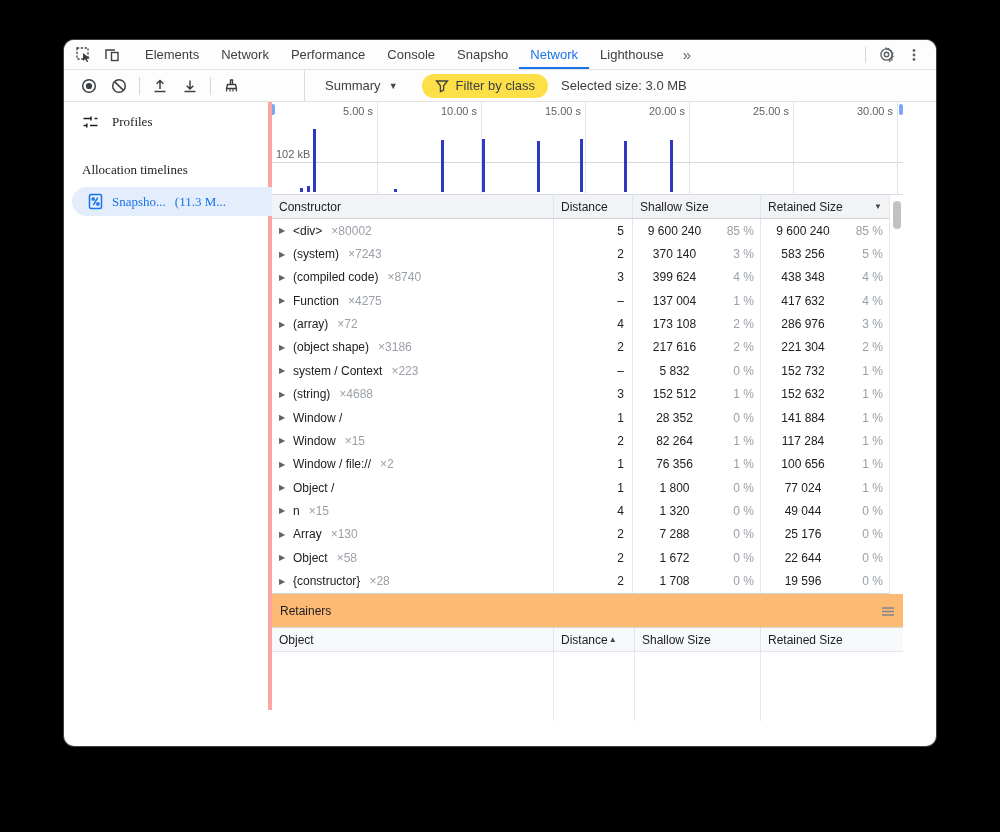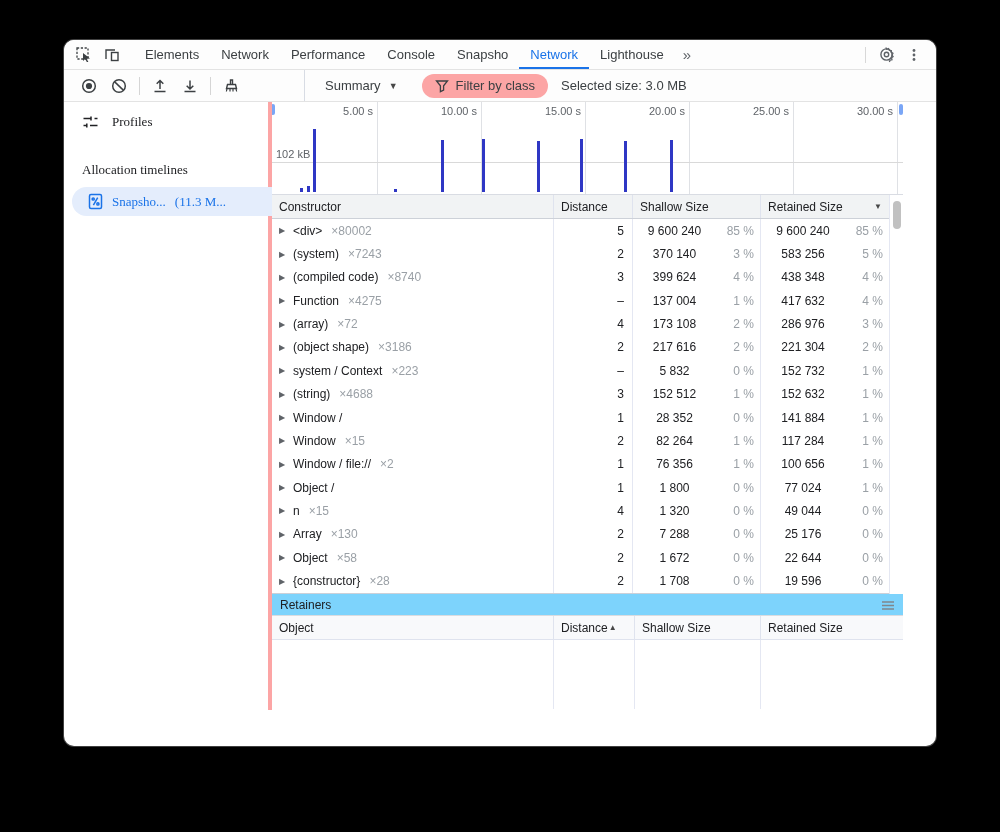--- a/index.html
+++ b/index.html
@@ -26,21 +26,21 @@
   .tabrow-right { margin-left:auto; display:flex; align-items:center; padding-right:8px; }
   .vsep { width:1px; height:16px; background:#d8d8d8; margin:0 6px; }
   
   .toolbar { height:32px; background:#fdfdfd; border-bottom:1px solid #e3e3e3; display:flex; align-items:stretch; }
   .toolbar-left { width:241px; border-right:1px solid #d8dce4; display:flex; align-items:center; padding-left:10px; }
   .toolbar-main { flex:1; display:flex; align-items:center; padding-left:10px; }
   .tbtn { width:30px; height:26px; display:flex; align-items:center; justify-content:center; cursor:pointer; }
   .tdivider { width:1px; height:18px; background:#d5d5d5; margin:0 5px; }
   .summary { display:flex; align-items:center; gap:8px; font-size:13px; color:#3c4043; padding:0 10px; cursor:pointer; }
   .caret { font-size:9px; color:#474747; }
-  .filterpill { display:flex; align-items:center; gap:7px; background:#fca5a5; border-radius:14px; height:24px;
+  .filterpill { display:flex; align-items:center; gap:7px; background:#fde047; border-radius:14px; height:24px;
     padding:0 13px; font-size:13px; color:#3c4043; margin-left:14px; cursor:pointer; }
   .selsize { font-size:13px; color:#3c4043; margin-left:13px; }
   
   .content { display:flex; height:608px; }
   .sidebar { width:208px; border-right:4px solid #fca5a5; background:#fff; position:relative;font-family:Liberation Serif, serif; }
   .srow { position:absolute; left:18px; display:flex; align-items:center; gap:13px; font-size:13px; color:#202124; cursor:pointer; }
   .profiles-row { top:8px; height:24px; }
   .section-label { position:absolute; left:18px; top:60px; font-size:13px; color:#202124; }
   .snap-pill { position:absolute; left:8px; top:85px; width:226px; height:29px; background:#e4edfc; border-radius:15px;
     display:flex; align-items:center; padding-left:16px; gap:9px; cursor:pointer; }
@@ -72,21 +72,21 @@
   .rname { white-space:nowrap; }
   .rcount { color:#9aa0a6; margin-left:9px; }
   .c-dist { width:79px; justify-content:flex-end; padding-right:8px; border-left:1px solid #e4e7f2; }
   .c-num { border-left:1px solid #e4e7f2; padding-right:6px; }
   .c-shallow { width:128px; } .c-retained { width:129px; }
   .val { flex:1; text-align:center; }
   .pct { width:38px; text-align:right; color:#9aa0a6; }
   .scroll-lane { position:absolute; right:0; top:93px; width:14px; height:399px; background:#fff; border-left:1px solid #e4e7f2; }
   .thumb { position:absolute; left:3px; top:6px; width:8px; height:28px; border-radius:4px; background:#c1c1c1; cursor:pointer; }
   
-  .ret-bar { height:23px; background:#7dd3fc; border-top:1px solid #ccd0d8; border-bottom:1px solid #dadce0;
+  .ret-bar { height:35px; background:#fdba74; border-top:1px solid #ccd0d8; border-bottom:1px solid #dadce0;
     display:flex; align-items:center; padding:0 8px; font-size:12px; color:#202124; }
   .ret-menu { margin-left:auto; cursor:pointer; display:flex; align-items:center; }
   .ret-head { display:flex; height:24px; background:#f8f9fb; border-bottom:1px solid #dfe3ee; font-size:12px; color:#202124; }
   .rh { display:flex; align-items:center; padding:0 7px; border-left:1px solid #dfe3ee; cursor:pointer; }
   .rh:first-child { border-left:none; }
   .rh-obj { width:281px; } .rh-dist { width:81px; } .rh-shallow { width:126px; } .rh-retained { width:143px; }
   .ret-body { display:flex; height:69px; }
   .rb { height:100%; border-left:1px solid #e4e7f2; }
   .rb:first-child { border-left:none; }
   .rb-obj { width:281px; } .rb-dist { width:81px; } .rb-shallow { width:126px; } .rb-retained { width:143px; }

